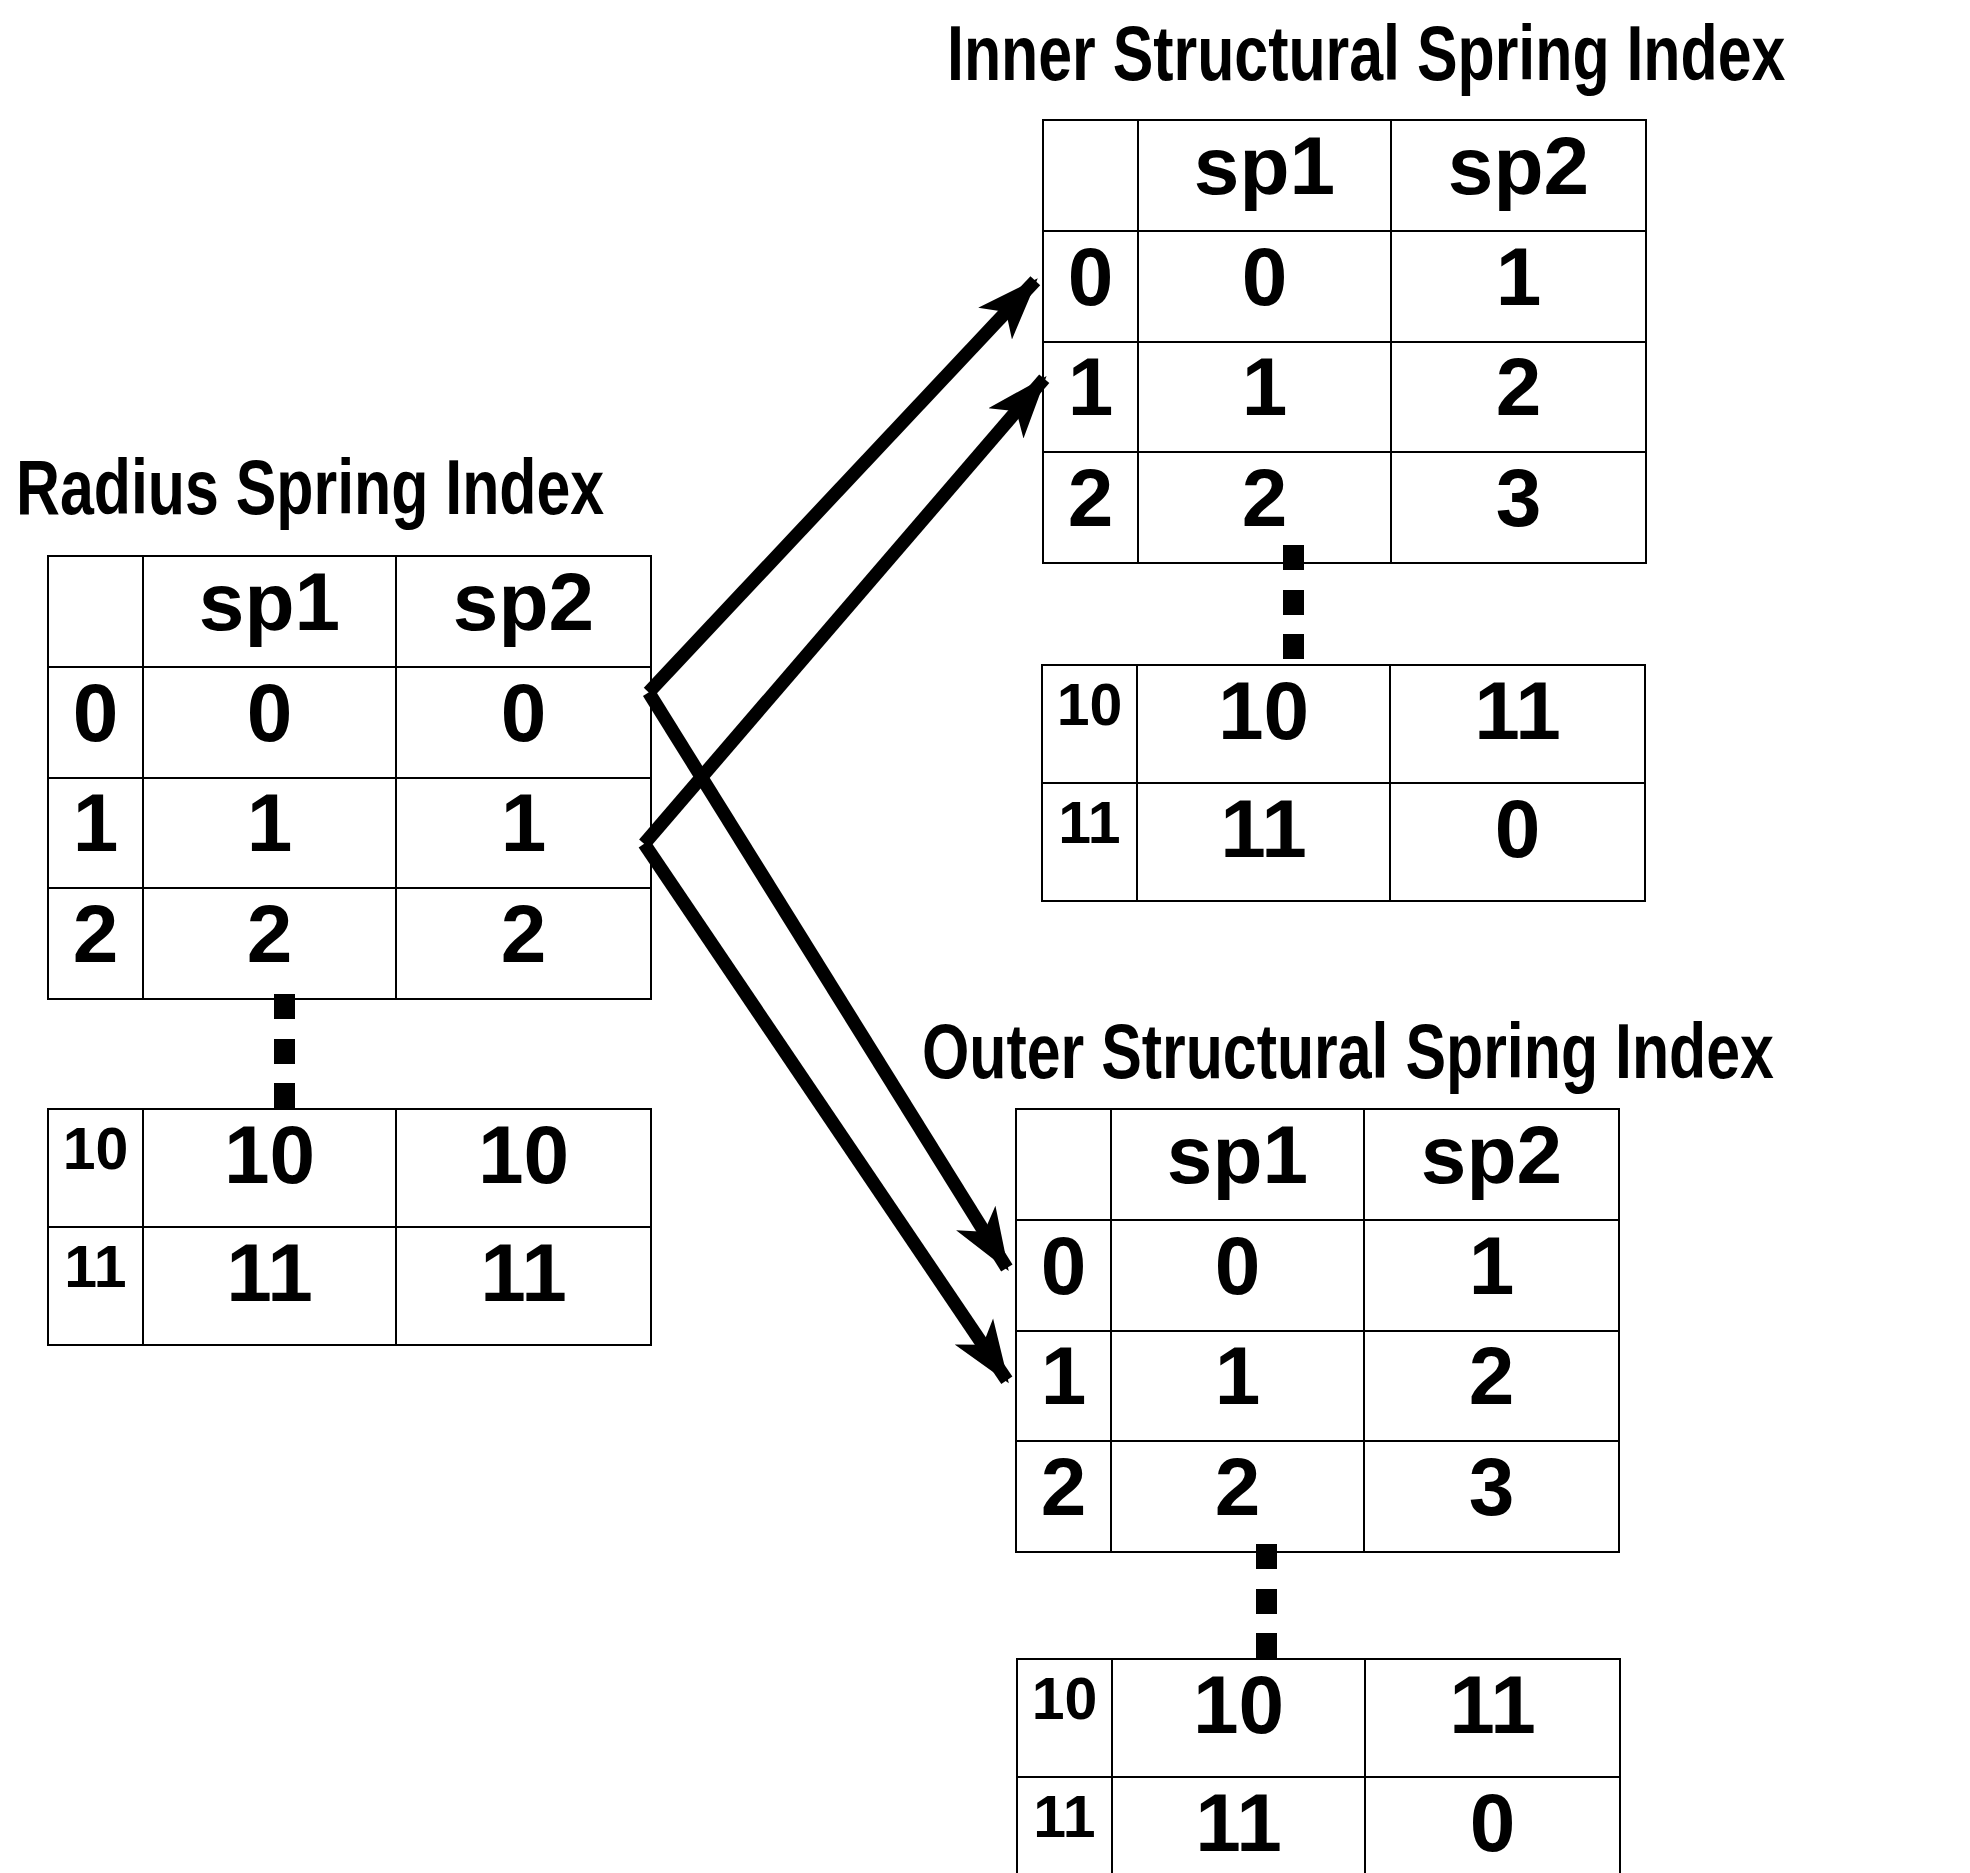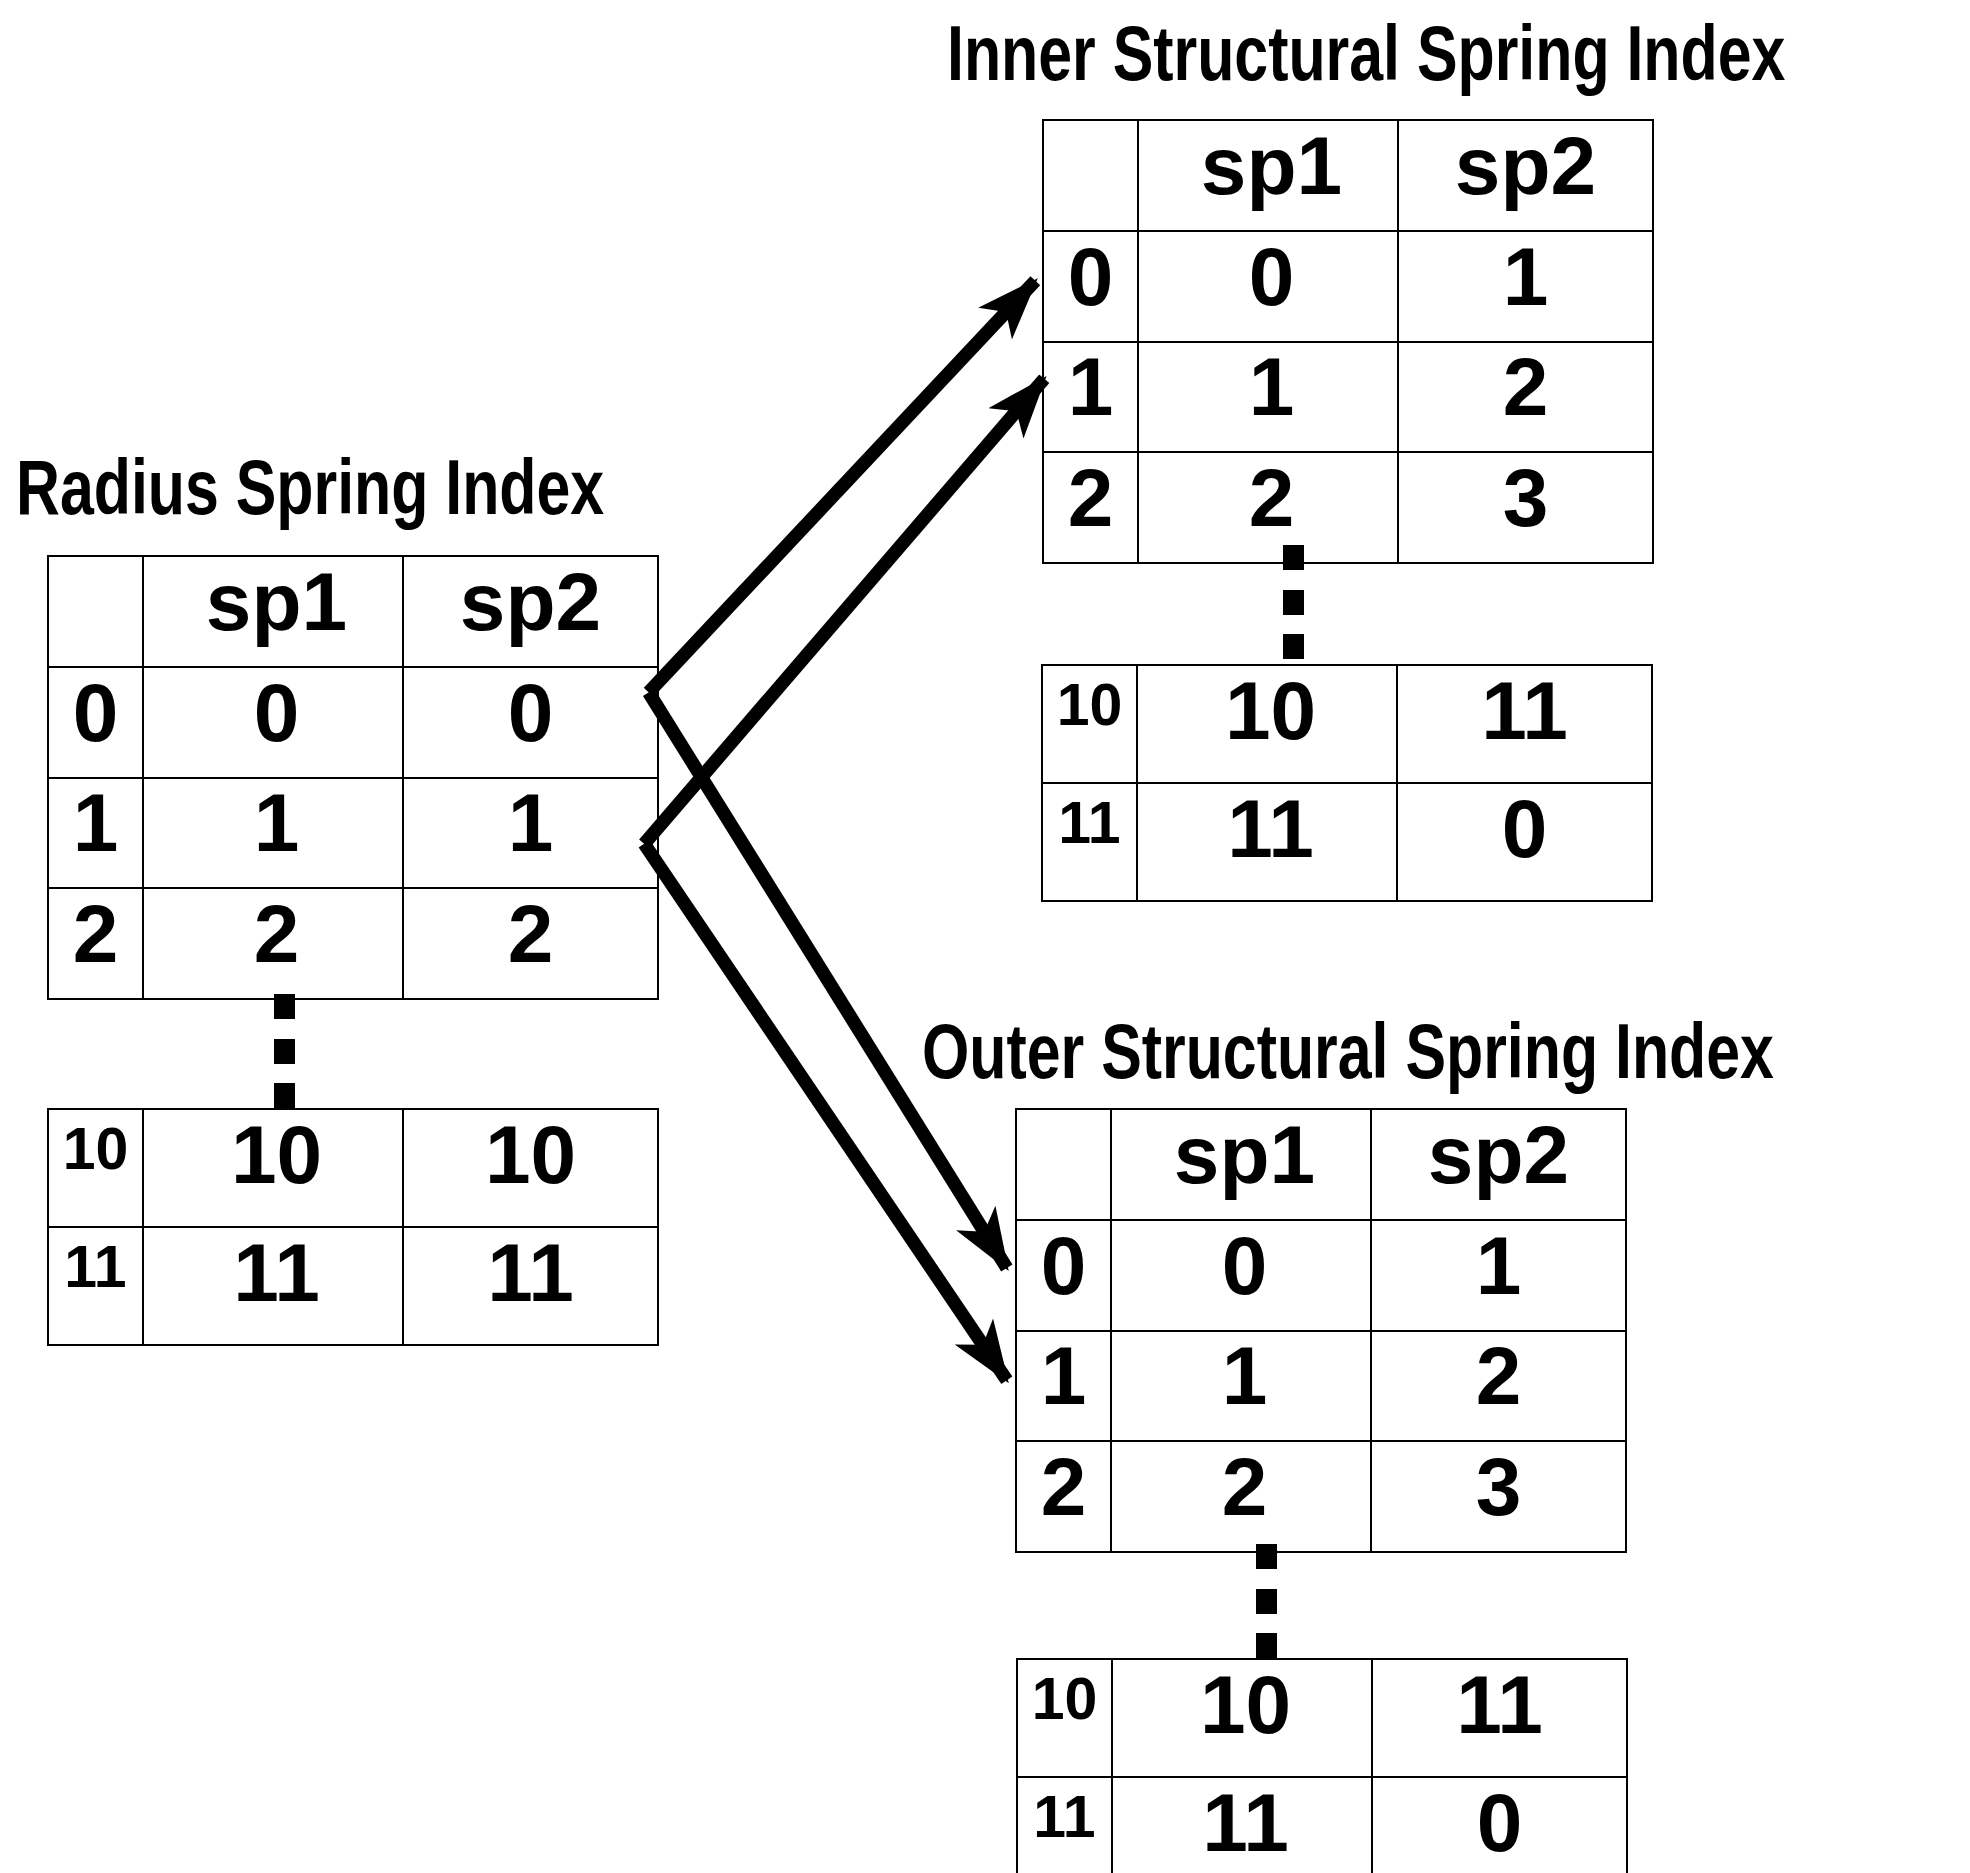--- a/index.html
+++ b/index.html
@@ -14,21 +14,21 @@
   table.tbl{
     position:absolute;border-collapse:collapse;table-layout:fixed;
     background:#fff;
   }
   .tbl td,.tbl th{
     border:2.7px solid #000;height:107px;padding:0;padding-top:1.8px;
     text-align:center;vertical-align:top;line-height:1.05;
     font-size:82px;font-weight:bold;color:#000;overflow:hidden;
   }
   .tbl .lbl{width:93px;}
-  .tbl .c1{width:251px;padding-left:7px;}
+  .tbl .c1{width:251px;}
   .tbl .c2{width:253px;margin-top:12px;}
   .tbl.tail .lbl{font-size:59px;padding-top:9px;}
   .vdots{position:absolute;display:flex;flex-direction:column;gap:19.6px;}
   .vdots i{display:block;width:21.4px;height:25px;background:#000;}
   #arrows{position:absolute;left:0;top:0;pointer-events:none;}
 </style>
 </head>
 <body>
 
 <div id="page">

